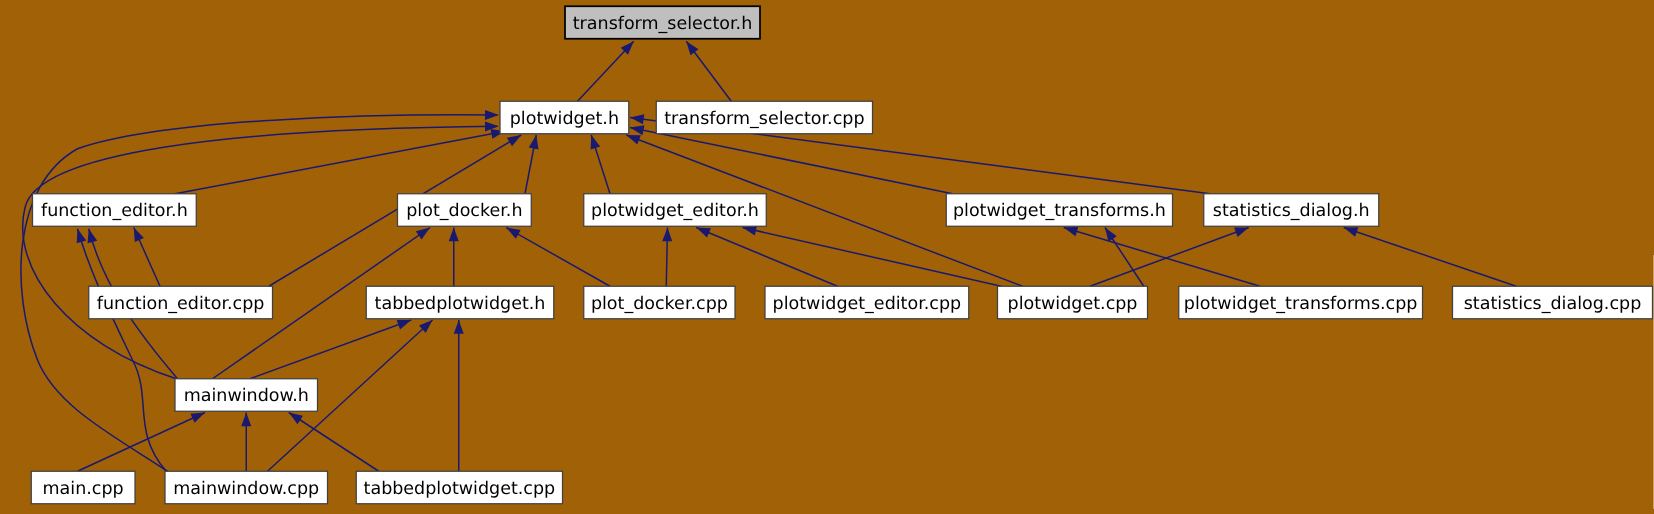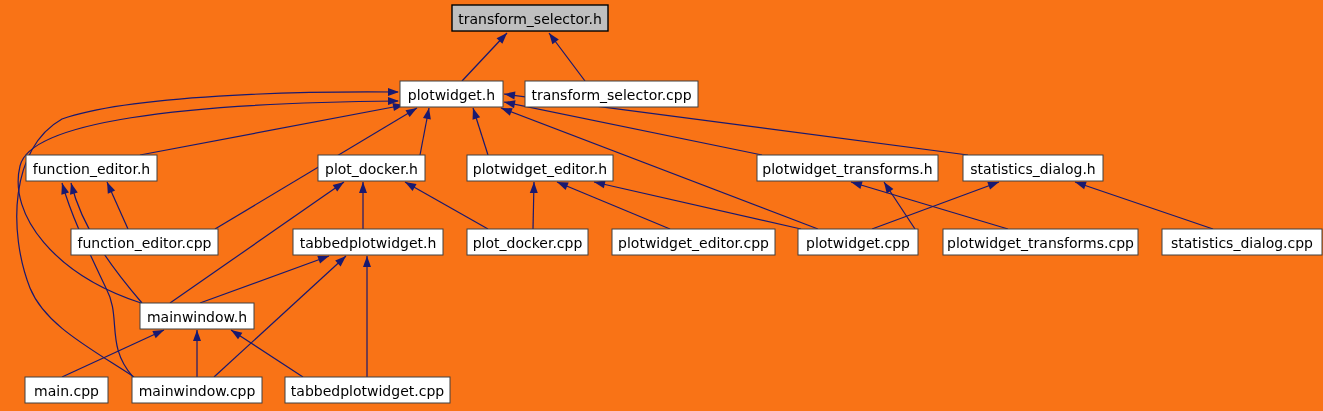--- a/index.html
+++ b/index.html
@@ -1,20 +1,20 @@
 <!DOCTYPE html>
 <html><head>
 <meta charset="utf-8">
 <style>
   html, body { margin: 0; padding: 0; background: #ffffff; }
   #graph-wrap {
     position: relative;
     width: 1323px;
     height: 411px;
-    background: #f97316;
+    background: #a16207;
     font-family: "DejaVu Sans", "Liberation Sans", sans-serif;
   }
   svg { display: block; }
   .edge-path { fill: none; stroke-width: 1.2px; }
   .node-rect { stroke-width: 1px; }
   .node-rect.selected { stroke-width: 1.4px; }
   .node-label {
     font-family: "DejaVu Sans", "Liberation Sans", sans-serif;
     font-size: 14px;
   }

